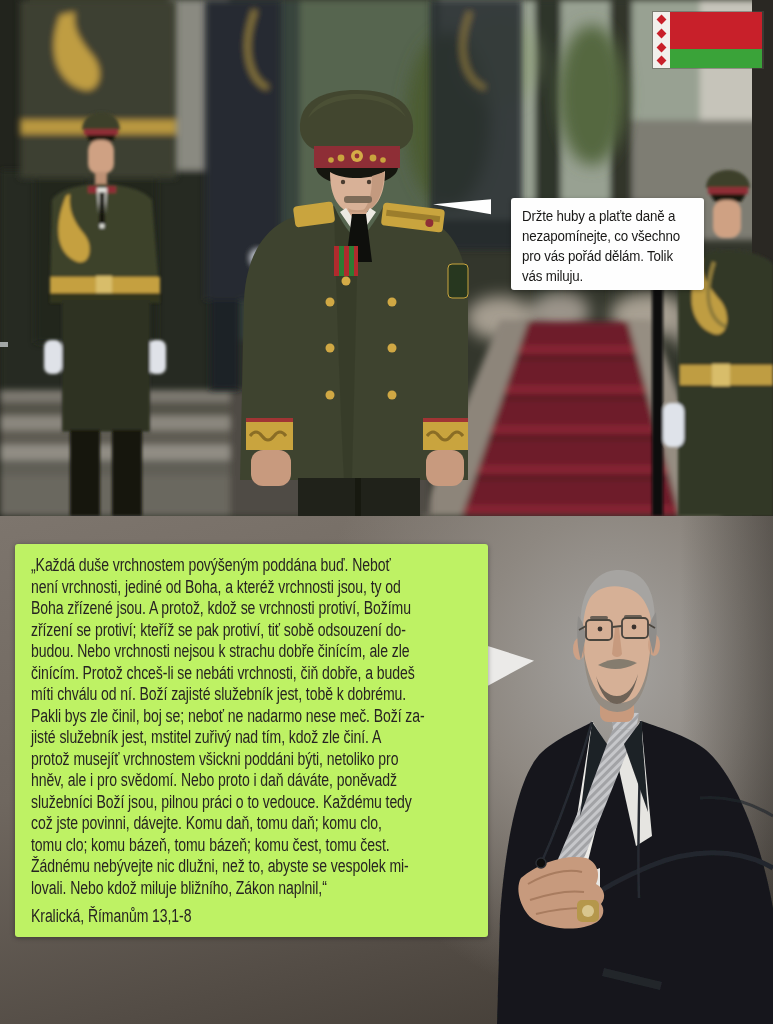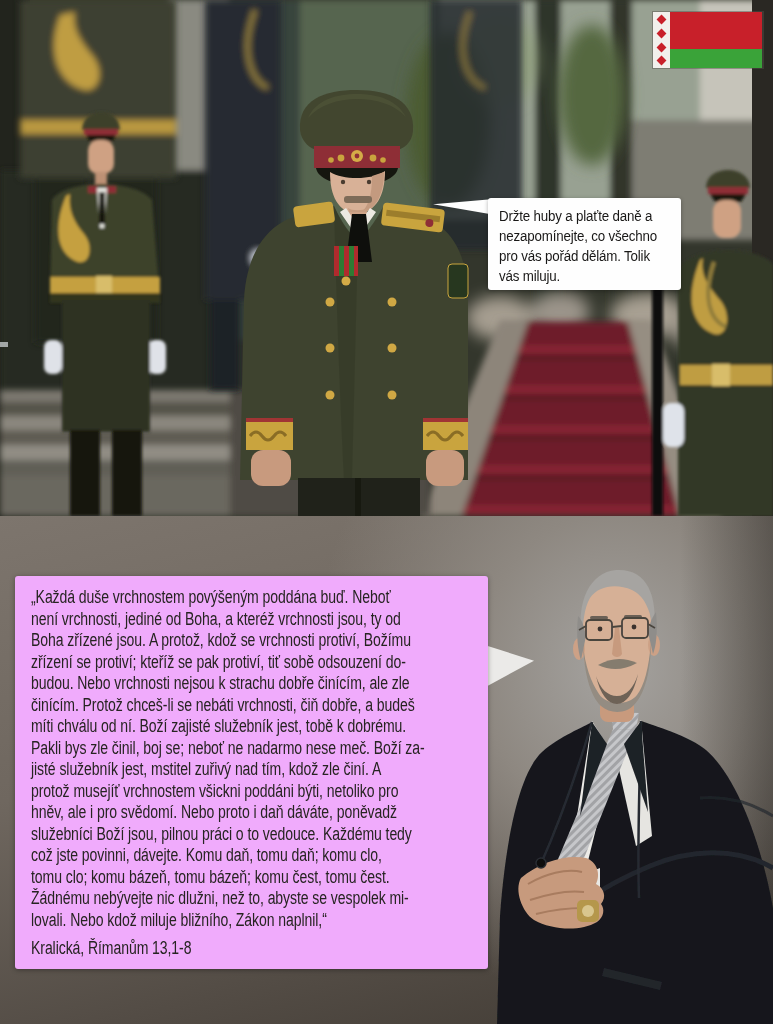--- a/index.html
+++ b/index.html
@@ -15,39 +15,39 @@
     position:absolute;left:0;top:516px;width:773px;height:508px;overflow:hidden;
     background:
       linear-gradient(to right, rgba(30,28,25,0) 88%, rgba(25,23,20,.38) 100%),
       radial-gradient(ellipse 300px 340px at 615px 150px, #a5a3a0 0%, #8e8881 45%, rgba(142,136,129,0) 100%),
       linear-gradient(165deg, #7d756d 0%, #6f675f 40%, #534c45 75%, #403a33 100%);
   }
   .bottom-panel svg{position:absolute;left:0;top:0;}
 
   
   .bubble-top{
-    position:absolute;left:488px;top:198px;width:193px;height:92px;
+    position:absolute;left:511px;top:198px;width:193px;height:92px;
     background:#fefefe;border-radius:3px;z-index:5;
     box-shadow:0 1px 4px rgba(0,0,0,.3);
   }
   .bubble-top .txt{
     position:absolute;left:11px;top:8px;width:215px;
     transform:scaleX(.86);transform-origin:left top;
     font-size:15.5px;line-height:20px;color:#191817;letter-spacing:-.2px;
   }
   .bubble-top-tail{
     position:absolute;left:433px;top:197px;width:58px;height:18px;z-index:4;
     background:#fefefe;
     clip-path:polygon(100% 12%, 100% 96%, 0 40%);
   }
 
   
   .bubble-quote{
-    position:absolute;left:15px;top:576px;width:473px;height:393px;
-    background:#f0abfc;border-radius:3px;z-index:5;
+    position:absolute;left:15px;top:544px;width:473px;height:393px;
+    background:#bef264;border-radius:3px;z-index:5;
     box-shadow:0 1px 5px rgba(0,0,0,.35);
   }
   .bubble-quote .txt{
     position:absolute;left:16px;top:11px;width:572px;
     transform:scaleX(.78);transform-origin:left top;
     font-size:18px;line-height:21.5px;color:#272422;letter-spacing:-.1px;
   }
   .qline{white-space:nowrap;}
   .attribution{margin-top:7px;white-space:nowrap;}
   .bubble-quote-tail{

